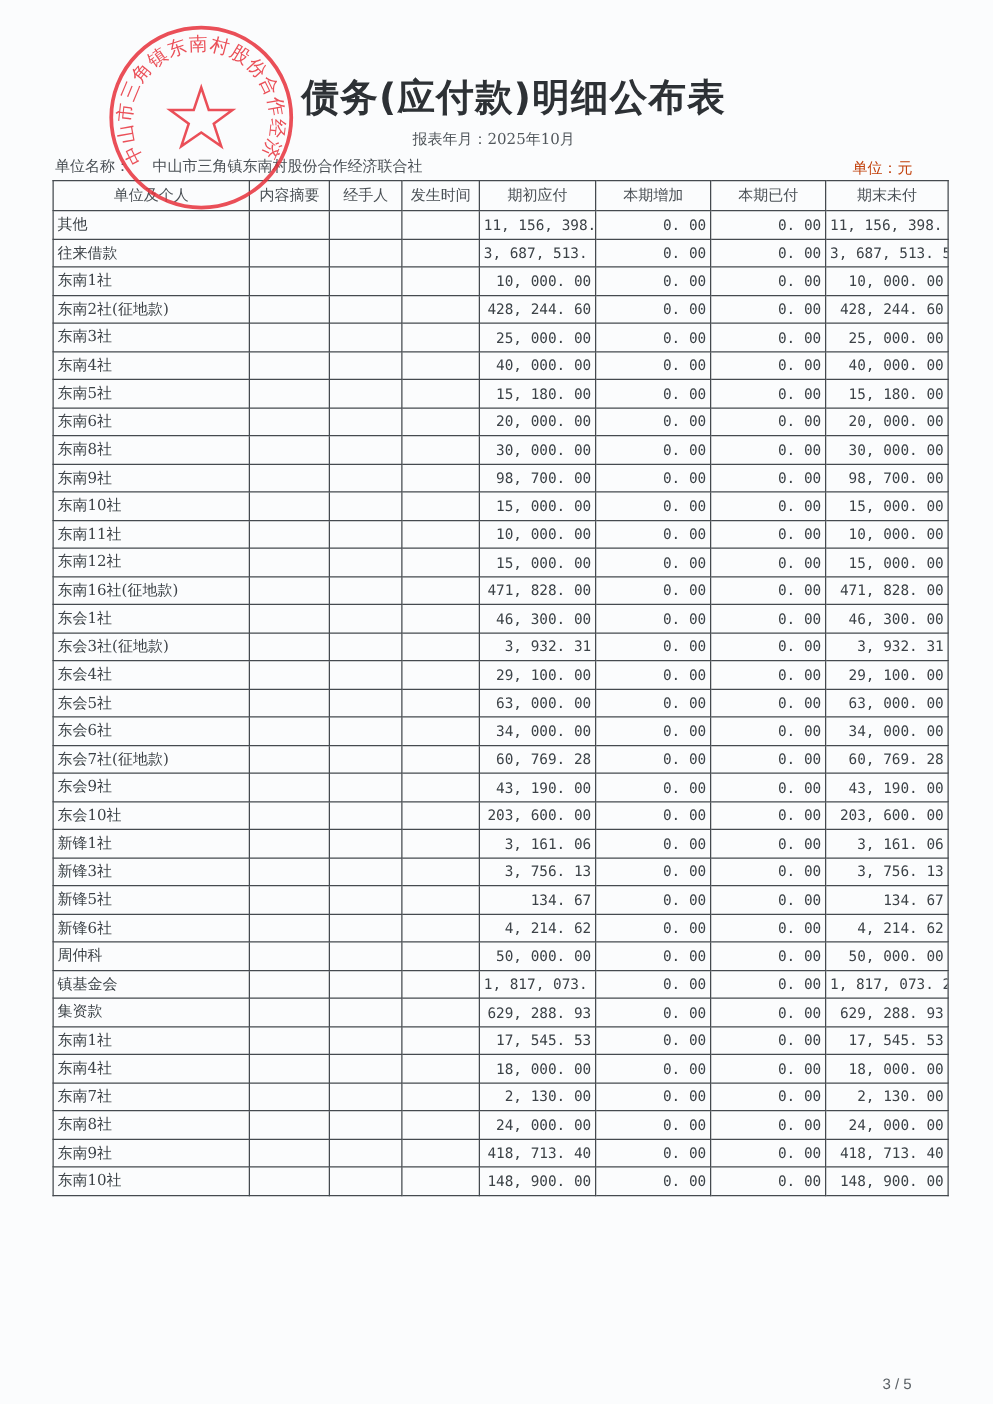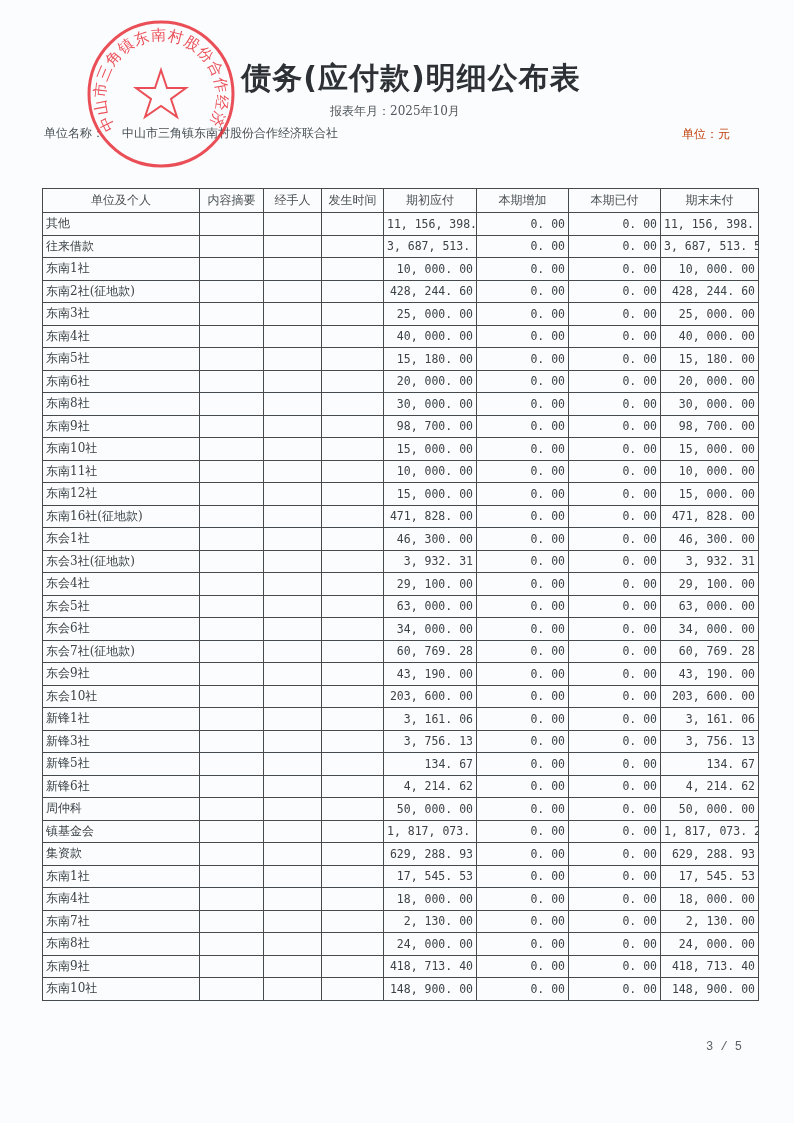--- a/index.html
+++ b/index.html
@@ -31,40 +31,39 @@
   .unit-right {
     position: absolute; right: 64px; top: 126px;
     font-size: 12px; color: #c2410c;
   }
   table.main {
     position: absolute; left: 42px; top: 144px;
     border-collapse: collapse;
     table-layout: fixed;
     width: 716px;
     font-size: 12px;
-    margin-top: 44px;
   }
   table.main td, table.main th {
     border: 1px solid #454a4f;
     height: 21.5px;
     padding: 0 3px;
     white-space: nowrap;
     overflow: hidden;
     font-weight: normal;
   }
   table.main th { text-align: center; color: #4a5055; height: 23px; }
   td.num { text-align: right; font-family: "DejaVu Sans Mono", "Liberation Mono", monospace; font-size: 11.5px; color: #3c4247; }
   td.name { text-align: left; color: #3c4247; }
   td.lvl0 { padding-left: 3px; }
   td.lvl1 { padding-left: 14px; border-radius: 10px; }
   td.lvl2 { padding-left: 24px; }
   .page-num {
-    position: absolute; left: 706px; top: 1040px;
+    position: absolute; left: 706px; top: 1100px;
     font-size: 12px; color: #5a6065;
-    font-family: Liberation Mono, monospace;
+    font-family: Liberation Sans, sans-serif;
   }
   .seal {
     position: absolute; left: 85px; top: 18px;
     width: 152px; height: 152px;
     pointer-events: none;
     opacity: 0.85;
   }
 </style>
 </head>
 <body>

